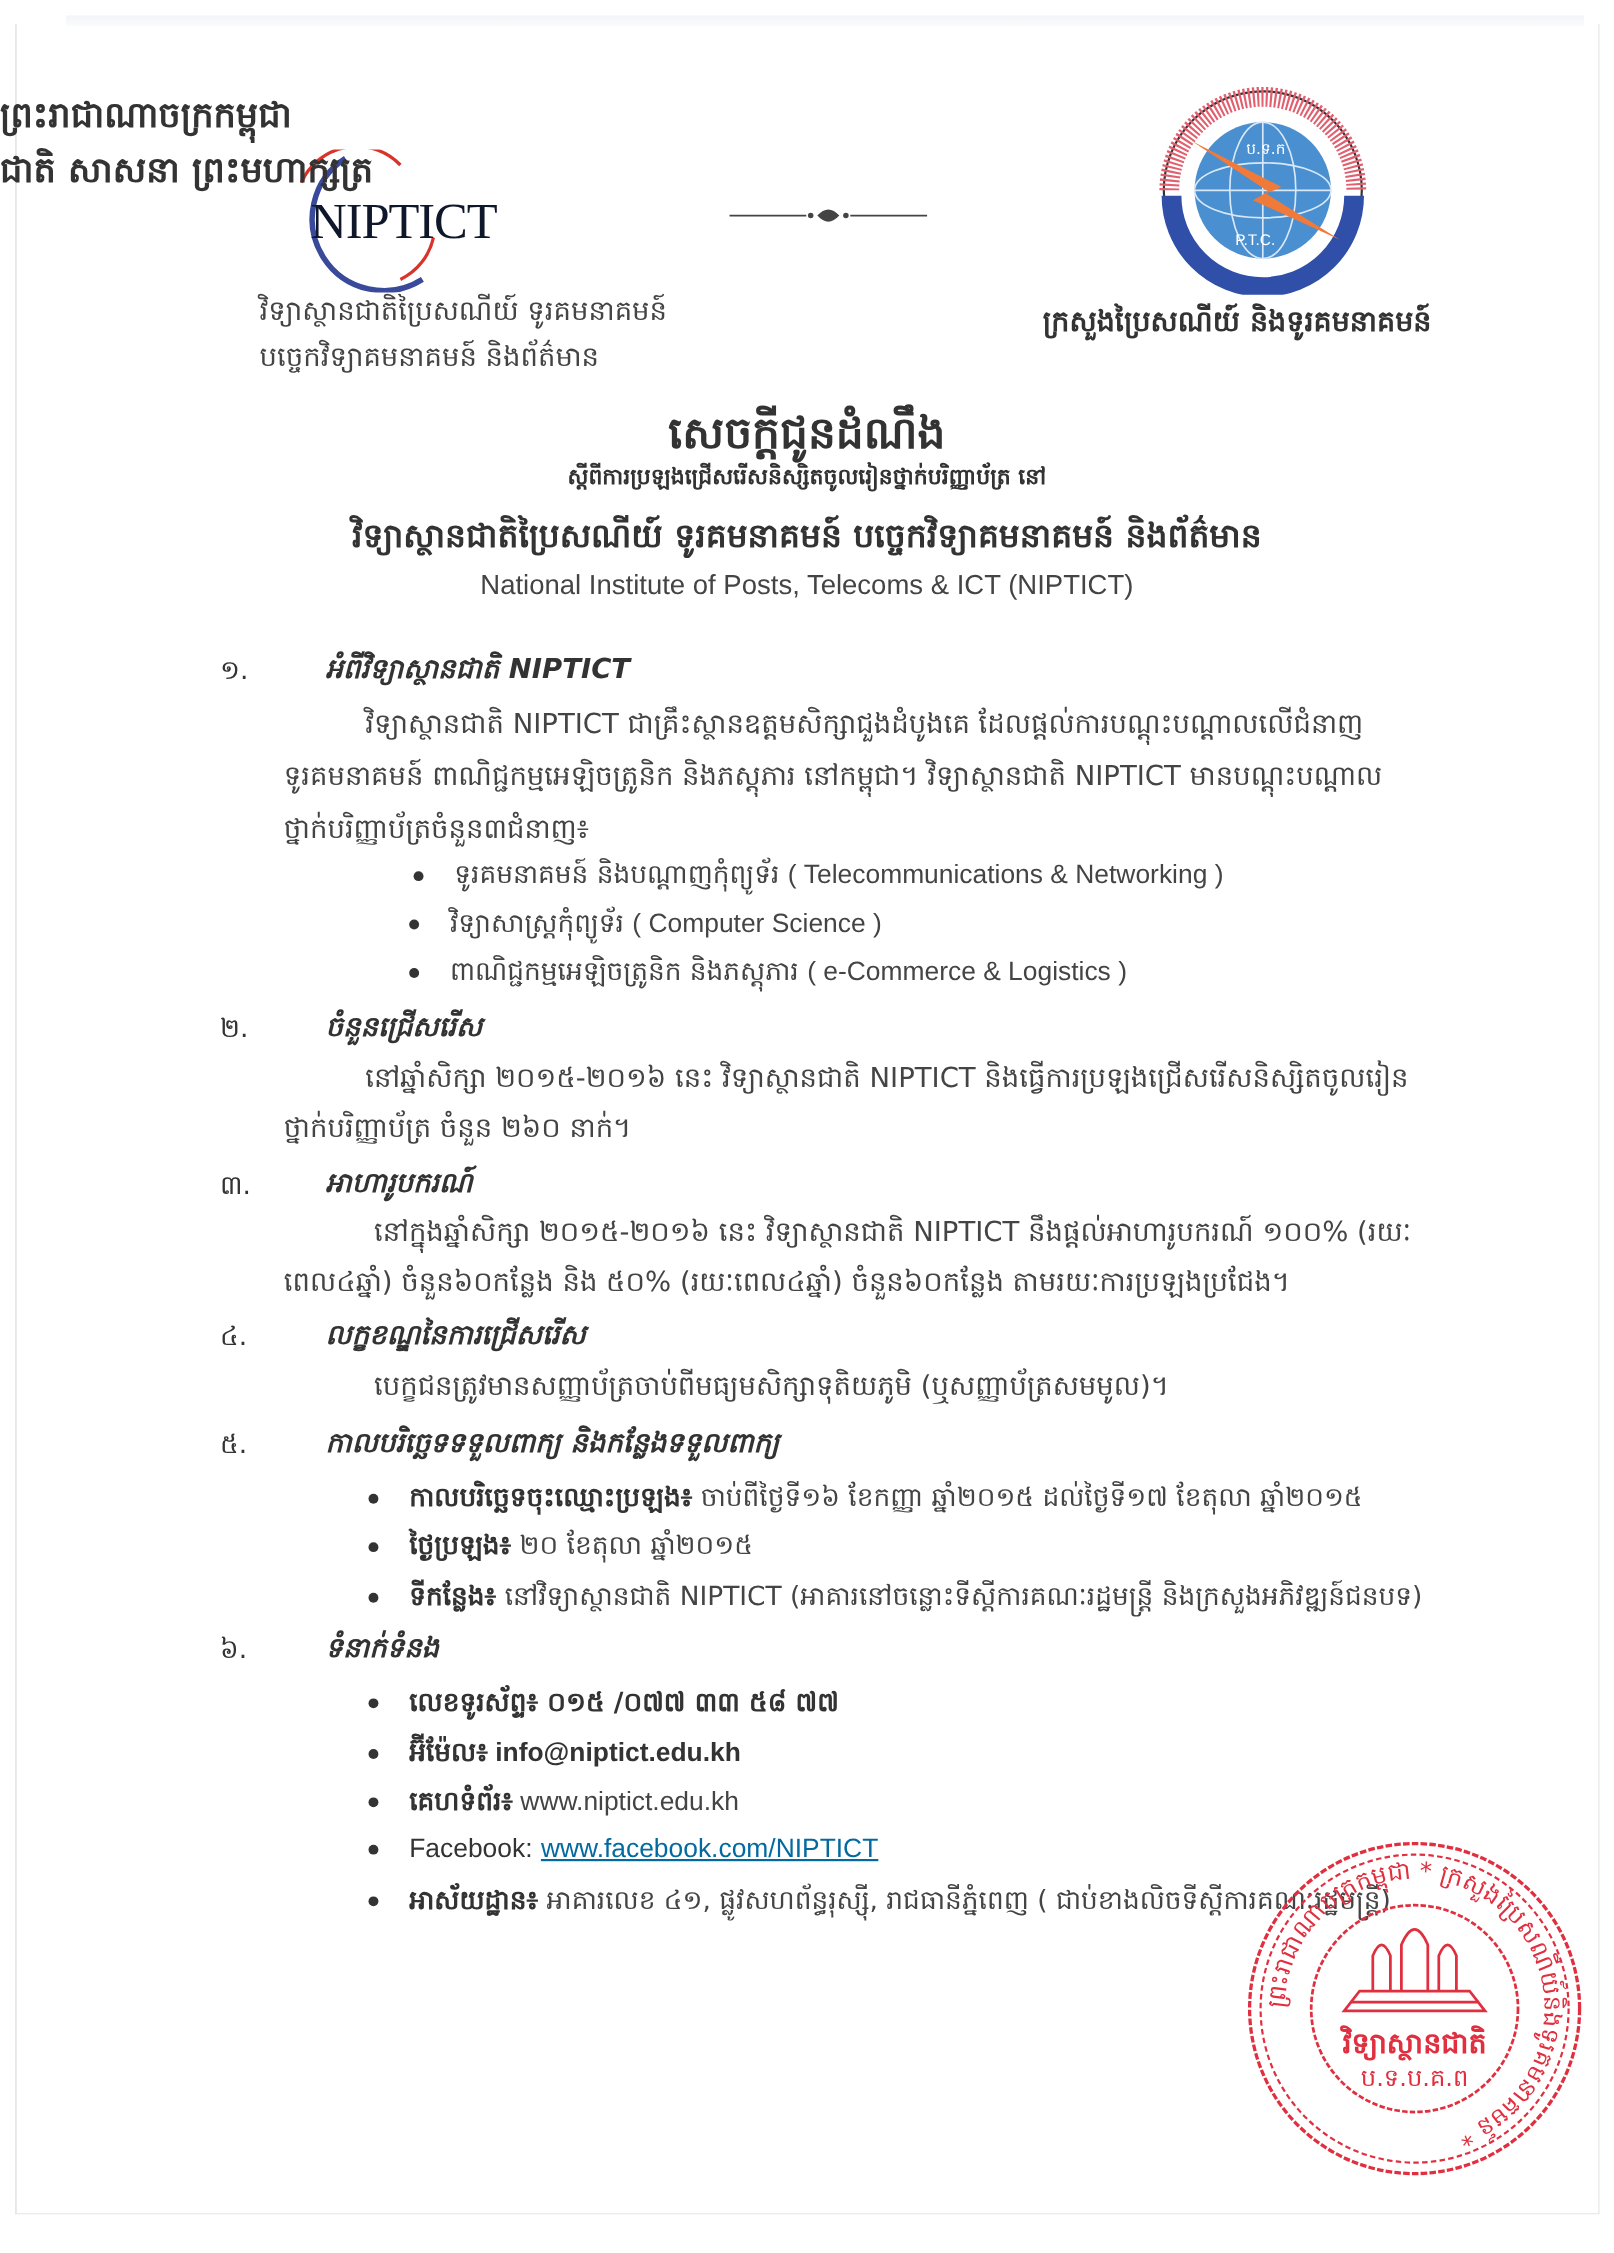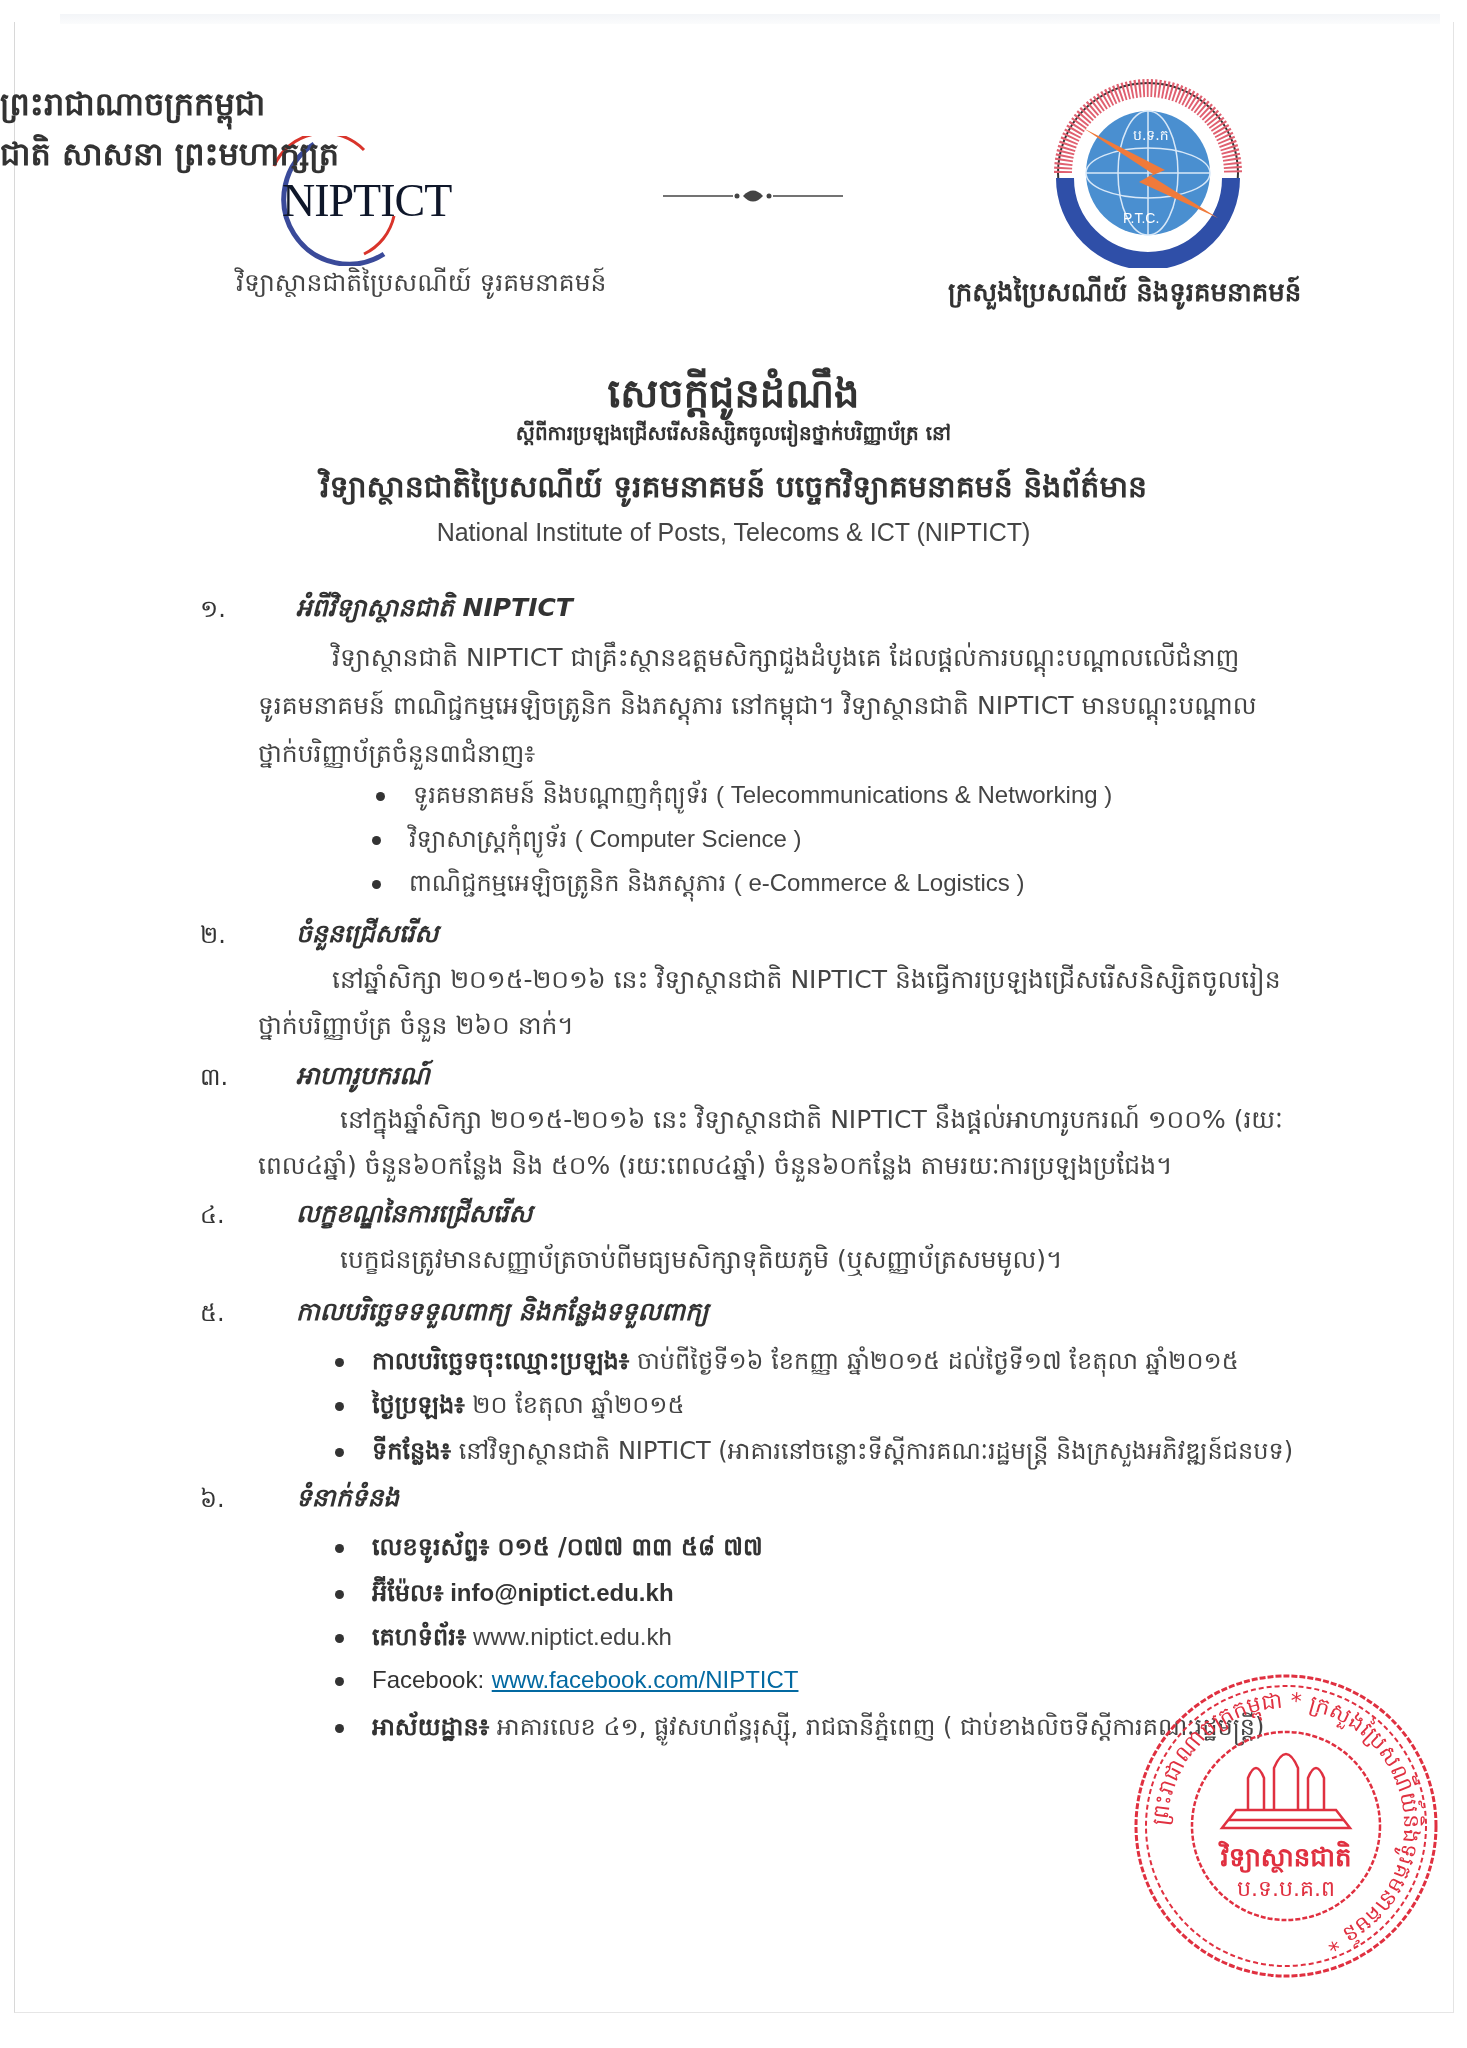--- a/index.html
+++ b/index.html
@@ -49,20 +49,21 @@
 <div class="abs nip-logo">
   <svg width="200" height="130" viewBox="0 0 200 130">
     <path d="M70 8 A62 62 0 1 0 140 118" fill="none" stroke="#3a4a9a" stroke-width="5"></path>
     <path d="M30 30 A55 55 0 0 1 120 14" fill="none" stroke="#d9342b" stroke-width="3"></path>
     <path d="M150 80 A55 55 0 0 1 120 118" fill="none" stroke="#d9342b" stroke-width="3"></path>
   </svg>
   <span class="nip-text">NIPTICT</span>
 </div>
 <div class="abs nip-inst">
   <div>វិទ្យាស្ថានជាតិប្រៃសណីយ៍ ទូរគមនាគមន៍</div>
+  <div>បច្ចេកវិទ្យាគមនាគមន៍ និងព័ត៌មាន</div>
 </div>
 
 <div class="abs kingdom k1">ព្រះរាជាណាចក្រកម្ពុជា</div>
 <div class="abs kingdom k2">ជាតិ សាសនា ព្រះមហាក្សត្រ</div>
 <svg class="abs ornament" viewBox="0 0 180 18">
   <line x1="0" y1="9" x2="70" y2="9" stroke="#444" stroke-width="1.5"></line>
   <line x1="110" y1="9" x2="180" y2="9" stroke="#444" stroke-width="1.5"></line>
   <path d="M80 9 Q90 -2 100 9 Q90 20 80 9 Z" fill="#444"></path>
   <circle cx="74" cy="9" r="2.5" fill="#444"></circle>
     <circle cx="106" cy="9" r="2.5" fill="#444"></circle>

